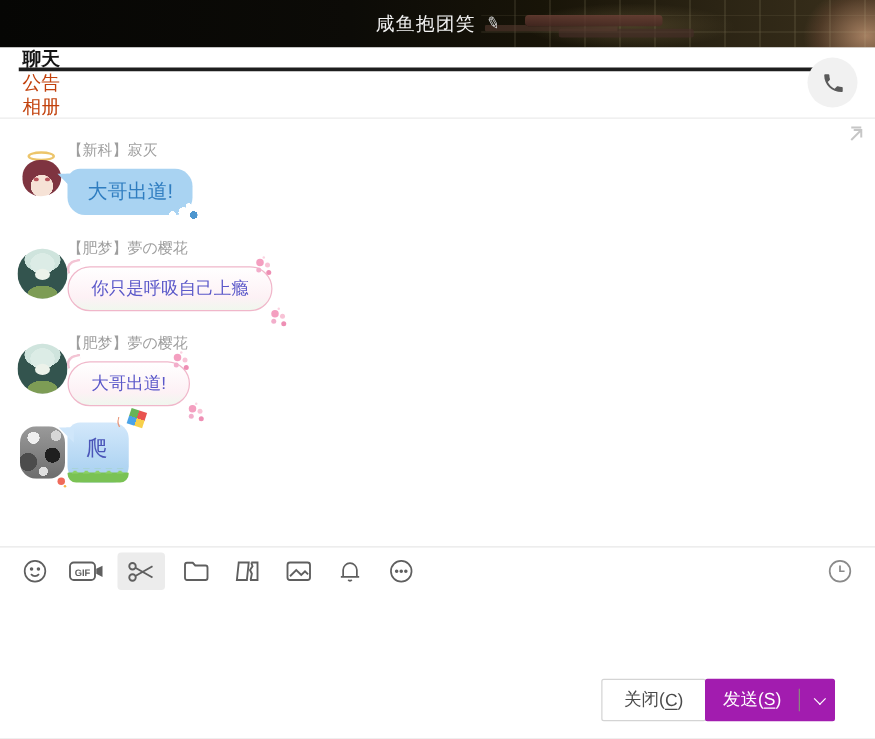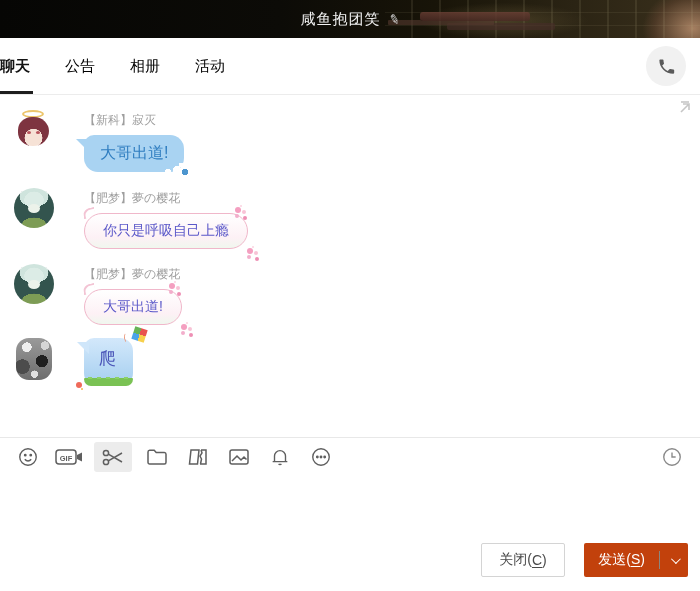--- a/index.html
+++ b/index.html
@@ -26,36 +26,36 @@
     background:linear-gradient(#6b3f35,#4a2a24); opacity:.8;
     box-shadow:-34px 6px 0 -2px rgba(90,60,50,.7), 26px 10px 0 -1px rgba(70,45,40,.8);
   }
   .title-wrap{ position:relative; display:flex; align-items:center; gap:8px; z-index:2; }
   .title-text{ color:#f3f3f3; font-size:15px; letter-spacing:1px; }
   .edit-icon{ color:#d8d8d8; font-size:13px; transform:rotate(15deg); }
 
   
   .tabbar{
     position:absolute; top:38px; left:0; right:0; height:57px; background:#fff;
-    border-bottom:1px solid #ececec; display:flex; align-items:stretch; 
+    border-bottom:1px solid #ececec; display:flex; align-items:stretch; padding-left:18px;flex-direction:column;
   }
   .tab{ position:relative; display:flex; align-items:center; margin-right:35px;
-        font-size:15px; color:#000000; cursor:pointer; }
+        font-size:15px; color:#c2410c; cursor:pointer; }
   .tab.active{ color:#141414; font-weight:bold; }
   .tab.active::after{ content:""; position:absolute; left:-3px; right:-3px; bottom:0; height:3px; background:#1e1e1e; }
   .tab .chev{ width:8px; height:8px; border-right:1.5px solid #b0b0b0; border-bottom:1.5px solid #b0b0b0;
               transform:rotate(45deg) translateY(-2px); margin-left:8px; margin-top:-4px;}
   .phone-btn{ position:absolute; right:14px; top:8px; width:40px; height:40px; border-radius:50%;
               background:#f1f1f1; display:flex; align-items:center; justify-content:center; cursor:pointer; }
 
   
   .chat{ position:absolute; top:96px; left:0; right:0; height:341px; background:#fff; }
   .scroll-top{ position:absolute; top:4px; right:8px; cursor:pointer; opacity:.75; }
 
-  .message{ position:absolute; left:14px; display:flex; gap:30px; }
+  .message{ position:absolute; left:14px; display:flex; gap:0;align-items:center; }
   .msg-body{ display:flex; flex-direction:column; align-items:flex-start; }
   .sender{ font-size:12px; color:#9e9e9e; margin:2px 0 6px 0; }
 
   
   .avatar{ width:40px; height:40px; position:relative; flex:0 0 40px; }
   .av-halo{ position:absolute; top:0px; left:8px; width:22px; height:8px; border:2.5px solid #ecc56b;
             border-radius:50%; background:transparent; }
   .av-head{ position:absolute; top:7px; left:4px; width:31px; height:29px; border-radius:48% 52% 55% 50%;
             background:radial-gradient(circle at 50% 72%, #f6e2d6 0 34%, #7e3440 35%); }
   .av-head::after{ content:""; position:absolute; left:9px; top:14px; width:4px; height:3px; border-radius:50%;
@@ -128,21 +128,21 @@
              border-radius:3px; cursor:pointer; color:#5f5f5f; }
   .tool-btn.active{ background:#ececec; width:38px; }
   .tool-btn svg{ display:block; }
   .spacer{ flex:1; }
 
   
   .footer-btn{ position:absolute; height:34px; font-size:14px; cursor:pointer; border-radius:2px;
                display:flex; align-items:center; }
   .btn-close{ right:135px; bottom:14px; width:84px; justify-content:center;
               background:#fff; border:1px solid #d4d4d4; color:#4a4a4a; }
-  .btn-send{ right:12px; bottom:14px; background:#c2410c; color:#fff; }
+  .btn-send{ right:32px; bottom:14px; background:#a21caf; color:#fff; }
   .btn-send .send-label{ padding:0 14px; }
   .btn-send .divider{ width:1px; height:18px; background:#8a867f; }
   .btn-send .arrow-area{ width:28px; height:100%; display:flex; align-items:center; justify-content:center; cursor:pointer; }
   .btn-send .chev{ width:7px; height:7px; border-right:1.5px solid #fff; border-bottom:1.5px solid #fff;
                    transform:rotate(45deg) translateY(-2px); }
   u{ text-underline-offset:2px; }
 </style>
 </head>
 <body>
 

